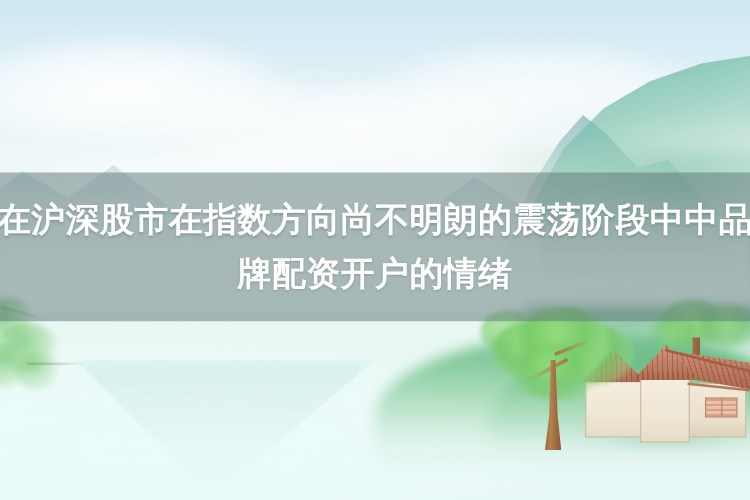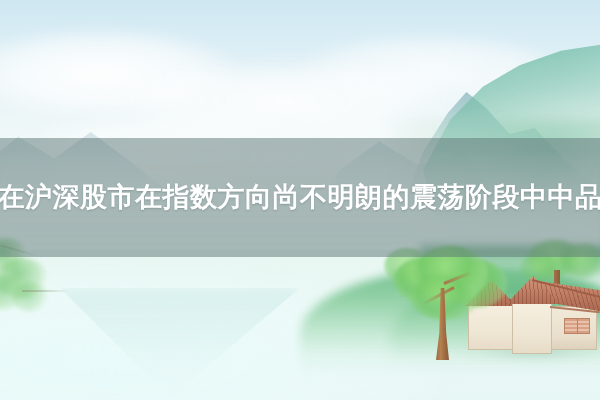--- a/index.html
+++ b/index.html
@@ -406,15 +406,16 @@
     <div class="canopy k3"></div>
     <div class="canopy k1"></div>
     <div class="canopy k4"></div>
     <div class="branch"></div>
     <div class="branch2"></div>
     <div class="trunk"></div>
   </div>
 
   <div class="text-band">
     <div class="line">在沪深股市在指数方向尚不明朗的震荡阶段中中品</div>
+    <div class="line">牌配资开户的情绪</div>
   </div>
 
 </div>
 
 </body></html>

